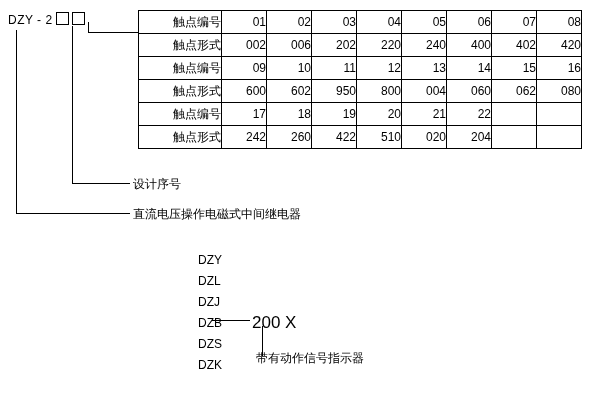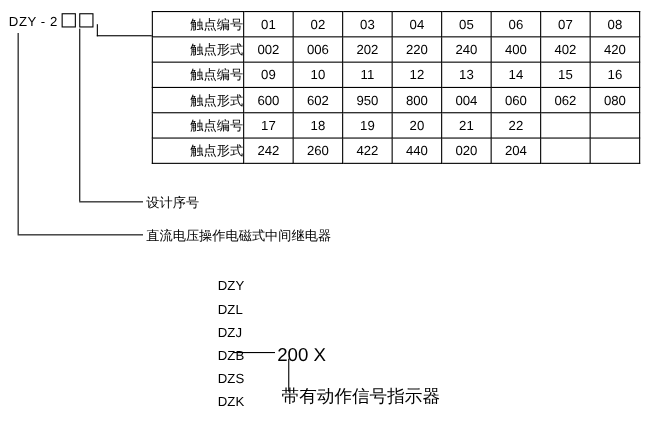--- a/index.html
+++ b/index.html
@@ -39,21 +39,21 @@
   #contact-table {
     position: absolute;
     left: 138px;
     top: 10px;
     border-collapse: collapse;
     font-size: 12px;
   }
   #contact-table td {
     border: 1px solid #000;
     height: 22px;
-    text-align: center;
+    text-align: right;
     vertical-align: middle;
     padding: 0;
   }
   #contact-table td.rowhead {
     width: 82px;
     text-align: right;
   }
   #contact-table td.cell {
     width: 44px;
   }
@@ -110,21 +110,21 @@
     left: 262px;
     top: 326px;
     width: 1px;
     height: 30px;
     background: #000;
   }
   #indicator-label {
     position: absolute;
     left: 256px;
     top: 350px;
-    font-size: 16px;
+    font-size: 12px;
     white-space: nowrap;
   }
 </style>
 </head>
 <body>
 
 <div id="model-code">
   <span>DZY - 2</span><span class="code-box"></span><span class="code-box"></span>
 </div>
 
@@ -183,21 +183,21 @@
       <td class="cell">21</td>
       <td class="cell">22</td>
       <td class="cell"></td>
       <td class="cell"></td>
     </tr>
     <tr>
       <td class="rowhead">触点形式</td>
       <td class="cell">242</td>
       <td class="cell">260</td>
       <td class="cell">422</td>
-      <td class="cell">440</td>
+      <td class="cell">510</td>
       <td class="cell">020</td>
       <td class="cell">204</td>
       <td class="cell"></td>
       <td class="cell"></td>
     </tr>
   </tbody>
 </table>
 
 <div class="vline" style="left:88px; top:22px; height:11px;"></div>
 <div class="hline" style="left:88px; top:32px; width:50px;"></div>

